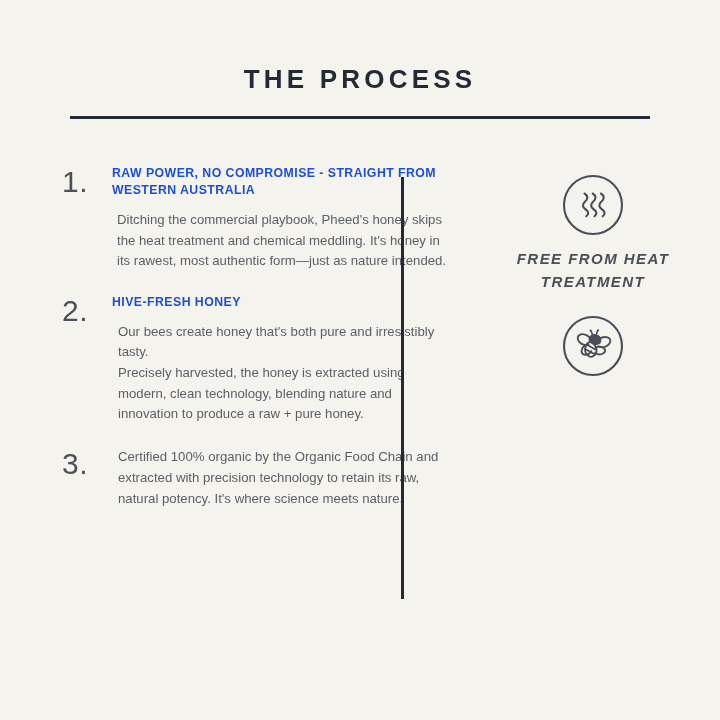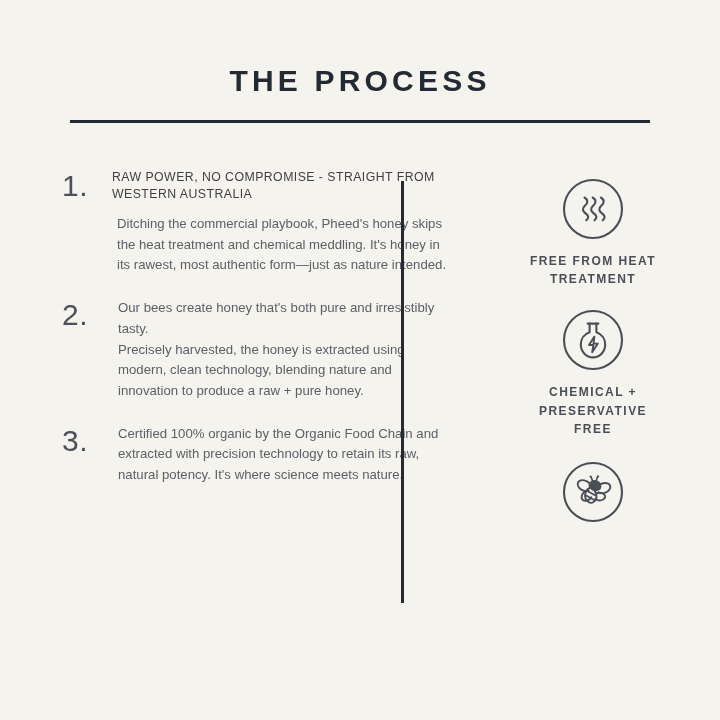--- a/index.html
+++ b/index.html
@@ -19,21 +19,21 @@
     height: 720px;
     box-sizing: border-box;
   }
 
   
   .header {
     padding-top: 66px;
     text-align: center;
   }
   .page-title {
-    font-size: 30px;
+    font-size: 26px;
     font-weight: bold;
     letter-spacing: 4.2px;
     color: #242a33;
     text-transform: uppercase;
     line-height: 1;
     margin: 0;
   }
   .title-rule {
     margin: 24px auto 0 auto;
     width: 580px;
@@ -80,23 +80,23 @@
     color: #4c5159;
     line-height: 1;
     padding-top: 2px;
     letter-spacing: 0.5px;
   }
   .step-body {
     flex: 1 1 auto;
   }
   .step-heading {
     font-size: 12.3px;
-    font-weight: normal;
+    font-weight: bold;
     letter-spacing: 0.45px;
-    color: #404040;
+    color: #1d4ed8;
     text-transform: uppercase;
     line-height: 1.42;
     margin: 0 0 10px 0;
   }
   .step-text {
     font-size: 13.2px;
     color: #5b6067;
     line-height: 1.57;
     margin: 0;
     padding-left: 5px;
@@ -110,27 +110,28 @@
   
   .badge {
     text-align: center;
     margin-bottom: 20px;
   }
   .badge-icon {
     display: block;
     margin: 0 auto 11px auto;
   }
   .badge-label {
-    font-size: 12px;
+    font-size: 15px;
     font-weight: bold;
     letter-spacing: 1.45px;
     color: #4a4f57;
     text-transform: uppercase;
     line-height: 1.52;
     white-space: pre-line;
+    font-style: italic;
   }
   .badge:nth-child(2) { margin-bottom: 22px; }
 </style>
 </head>
 <body>
 
 <div class="page">
 
   <div class="header">
     <h1 class="page-title">The Process</h1>
@@ -145,20 +146,21 @@
         <div class="step-num">1.</div>
         <div class="step-body">
           <div class="step-heading">Raw power, no compromise - straight from Western Australia</div>
           <p class="step-text">Ditching the commercial playbook, Pheed's honey skips the heat treatment and chemical meddling. It's honey in its rawest, most authentic form—just as nature intended.</p>
         </div>
       </div>
 
       <div class="step">
         <div class="step-num">2.</div>
         <div class="step-body">
+          <div class="step-heading">Hive-fresh honey</div>
           <p class="step-text">Our bees create honey that's both pure and irresistibly tasty.
 Precisely harvested, the honey is extracted using modern, clean technology, blending nature and innovation to produce a raw + pure honey.</p>
         </div>
       </div>
 
       <div class="step">
         <div class="step-num">3.</div>
         <div class="step-body">
           <p class="step-text">Certified 100% organic by the Organic Food Chain and extracted with precision technology to retain its raw, natural potency. It's where science meets nature.</p>
         </div>
@@ -174,31 +176,20 @@
         <svg class="badge-icon" width="64" height="64" viewBox="0 0 64 64" fill="none" stroke="#4a4f57" stroke-width="2.1" stroke-linecap="round">
           <circle cx="32" cy="32" r="29"></circle>
           <path d="M23.5 20.5 c3.6 2.2 3.6 5.4 0.6 8 c-3 2.6 -3 5.8 0.6 8 c3.2 2 3.2 4.6 0.6 6.8"></path>
           <path d="M31.7 20.5 c3.6 2.2 3.6 5.4 0.6 8 c-3 2.6 -3 5.8 0.6 8 c3.2 2 3.2 4.6 0.6 6.8"></path>
           <path d="M39.9 20.5 c3.6 2.2 3.6 5.4 0.6 8 c-3 2.6 -3 5.8 0.6 8 c3.2 2 3.2 4.6 0.6 6.8"></path>
         </svg>
         <div class="badge-label">Free from heat
 treatment</div>
       </div>
 
-      <div class="badge">
-        <svg class="badge-icon" width="64" height="64" viewBox="0 0 64 64" fill="none" stroke="#4a4f57" stroke-width="2.1" stroke-linecap="round" stroke-linejoin="round">
-          <circle cx="32" cy="32" r="29"></circle>
-          <path d="M26.6 15.6 h10.8"></path>
-          <path d="M28.6 15.6 v8.6 c-5.2 1.8 -8.8 6.7 -8.8 12.4 c0 7.2 5.5 12.8 12.2 12.8 c6.7 0 12.2 -5.6 12.2 -12.8 c0 -5.7 -3.6 -10.6 -8.8 -12.4 v-8.6"></path>
-          <path d="M33.4 28.6 l-5.4 8.4 h4.4 l-1.2 7.2 l5.6 -8.6 h-4.3 z" stroke-width="1.9"></path>
-        </svg>
-        <div class="badge-label">Chemical +
-preservative
-free</div>
-      </div>
 
       <div class="badge">
         <svg class="badge-icon" width="64" height="64" viewBox="0 0 64 64" fill="none" stroke="#4a4f57" stroke-width="2.1" stroke-linecap="round" stroke-linejoin="round">
           <circle cx="32" cy="32" r="29"></circle>
           <path d="M30.2 17.2 l1.6 4.2" stroke-width="1.6"></path>
           <path d="M36.4 17.0 l-1.4 4.4" stroke-width="1.6"></path>
           <ellipse cx="29.6" cy="16.6" rx="1.1" ry="1.1" fill="#4a4f57" stroke="none"></ellipse>
           <ellipse cx="37.0" cy="16.4" rx="1.1" ry="1.1" fill="#4a4f57" stroke="none"></ellipse>
           <path d="M33.4 20.8 c3.6 0 6.2 2.5 6.2 5.4 c0 2.2 -1.5 3.6 -3.2 3.9 c-2.3 0.4 -5.4 -0.2 -6.9 -2.1 c-1.3 -1.7 -1.4 -4.1 0 -5.6 c1.0 -1.1 2.4 -1.6 3.9 -1.6 z" fill="#4a4f57" stroke="#4a4f57" stroke-width="1.5"></path>
           <path d="M30.6 28.0 c2.4 1.4 4.0 3.6 4.6 6.2 c0.7 3.0 -0.2 6.0 -2.4 7.6 c-2.0 1.4 -4.6 1.2 -6.4 -0.6 c-2.2 -2.2 -2.8 -5.8 -1.6 -9.0 c0.9 -2.4 2.6 -4.0 4.6 -4.6 z" stroke-width="1.9"></path>

